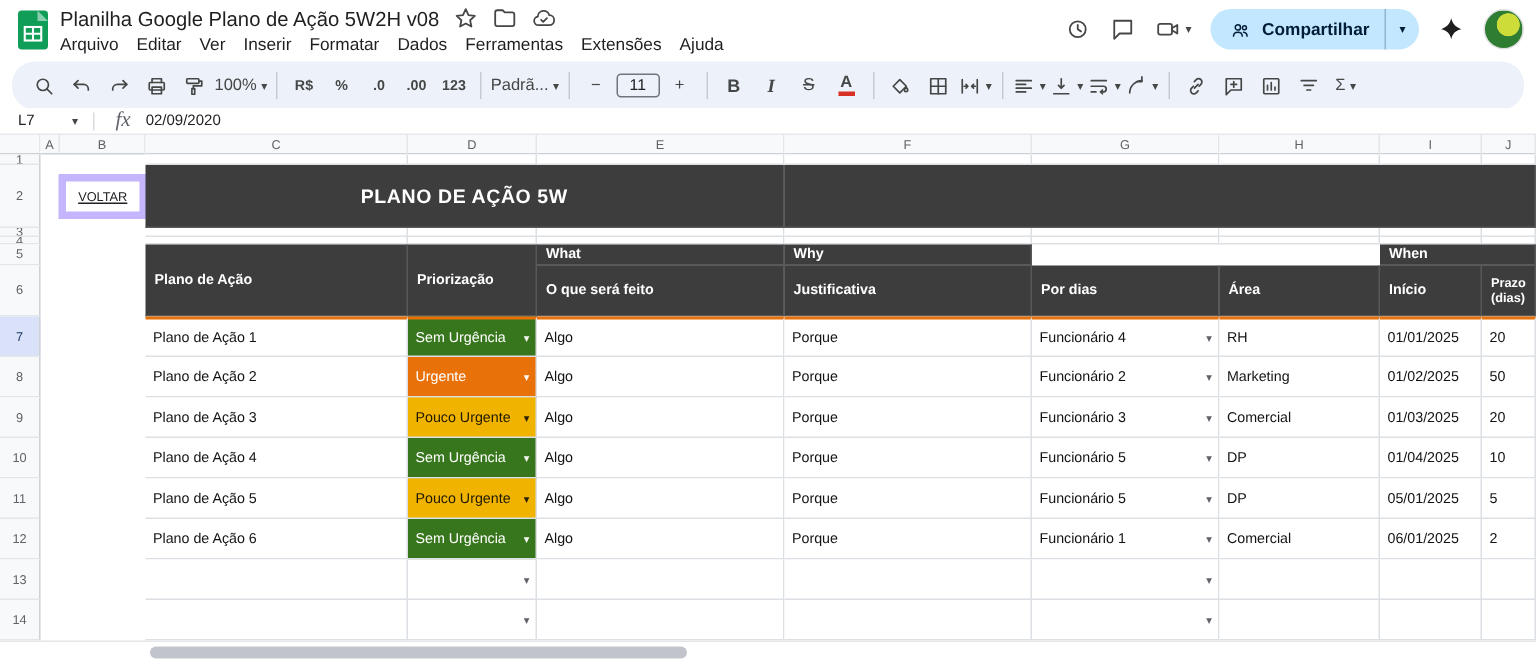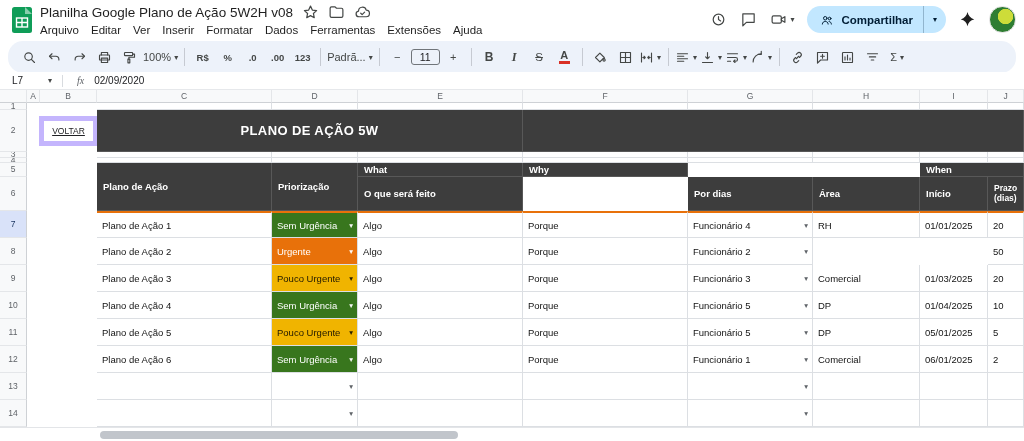--- a/index.html
+++ b/index.html
@@ -40,21 +40,21 @@
   .sizebox{border:1px solid #70757a;border-radius:3px;padding:1px 8px;font-size:10.5px;color:#202124}
   .chevt{font-size:8px;color:#444746;margin-left:1px}
   .acolor{display:flex;flex-direction:column;align-items:center;line-height:10px}
   .acolor .a{font-size:11px;font-weight:700}
   .acolor .barr{width:11px;height:3px;background:#d93025;margin-top:1px}
 
   
   .fb{position:absolute;top:72px;left:0;right:0;height:18px;display:flex;align-items:center;border-bottom:1px solid #e6e8eb;background:#fff}
   .fb .name{width:58px;display:flex;align-items:center;justify-content:space-between;padding:0 6px 0 12px;font-size:10px;color:#202124}
   .fb .d{width:1px;height:12px;background:#d8dbdf;margin:0 4px}
-  .fb .fx{font-size:10px;font-style:italic;font-family:"Liberation Serif",serif;color:#5f6368;margin:16px 10px}
+  .fb .fx{font-size:14px;font-style:italic;font-family:"Liberation Serif",serif;color:#5f6368;margin:16px 10px}
   .fb .val{font-size:10px;color:#202124}
 
   
   .grid{position:absolute;top:90px;left:0;width:1024px;height:337px;display:grid;
     grid-template-columns:27px 13px 57px 175px 86px 165px 165px 125px 107px 68px minmax(0,1fr);
     grid-template-rows:13px 7px 42px 6px 5px 14px 34px repeat(8,27px);background:#fff}
   .ch{background:#f8f9fa;border-right:1px solid #e4e6e9;border-bottom:1px solid #ced1d5;display:flex;align-items:center;justify-content:center;font-size:8.5px;color:#5f6368;overflow:hidden}
   .rh{background:#f8f9fa;border-bottom:1px solid #e4e6e9;border-right:1px solid #ced1d5;display:flex;align-items:center;justify-content:center;font-size:8.5px;color:#5f6368;overflow:hidden;line-height:1}
   .rh.sel{background:#d9e2f9;color:#18335e}
   .tc{background:#fff;border-right:1px solid #dcdfe3;border-bottom:1px solid #dcdfe3;display:flex;align-items:center;padding-left:5px;font-size:9.5px;color:#131313;overflow:hidden;white-space:nowrap}
@@ -412,20 +412,23 @@
     </div>
   <div class="dark" style="grid-area:6/6/7/7">
       <span>What</span>
     </div>
   <div class="dark" style="grid-area:7/6/8/7">
       <span>O que será feito</span>
     </div>
   <div class="dark" style="grid-area:6/7/7/8">
       <span>Why</span>
     </div>
+  <div class="dark" style="grid-area:7/7/8/8">
+      <span>Justificativa</span>
+    </div>
   <div class="dark" style="grid-area:7/8/8/9">
       <span>Por dias</span>
     </div>
   <div class="dark" style="grid-area:7/9/8/10">
       <span>Área</span>
     </div>
   <div class="dark" style="grid-area:6/10/7/12">
       <span>When</span>
     </div>
   <div class="dark" style="grid-area:7/10/8/11">
@@ -471,20 +474,26 @@
     </div>
   <div class="tc" style="grid-area:9/6/10/7">
       <span>Algo</span>
     </div>
   <div class="tc" style="grid-area:9/7/10/8">
       <span>Porque</span>
     </div>
   <div class="tc" style="grid-area:9/8/10/9">
       <span>Funcionário 2</span>
       <span class="gchev">▾</span>
+    </div>
+  <div class="tc" style="grid-area:9/9/10/10">
+      <span>Marketing</span>
+    </div>
+  <div class="tc" style="grid-area:9/10/10/11">
+      <span>01/02/2025</span>
     </div>
   <div class="tc" style="grid-area:9/11/10/12">
       <span>50</span>
     </div>
 
   <div class="tc" style="grid-area:10/4/11/5">
       <span>Plano de Ação 3</span>
     </div>
   <div class="tc prio-pouco" style="grid-area:10/5/11/6">
       <span>Pouco Urgente</span>

